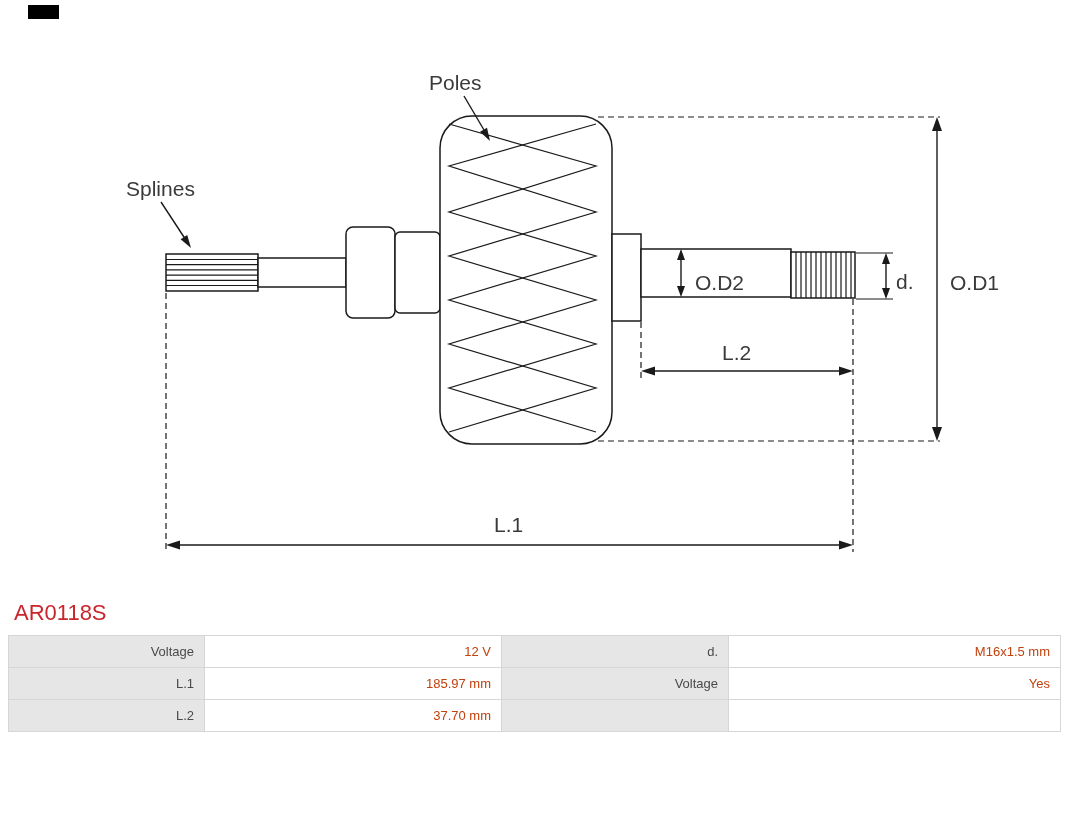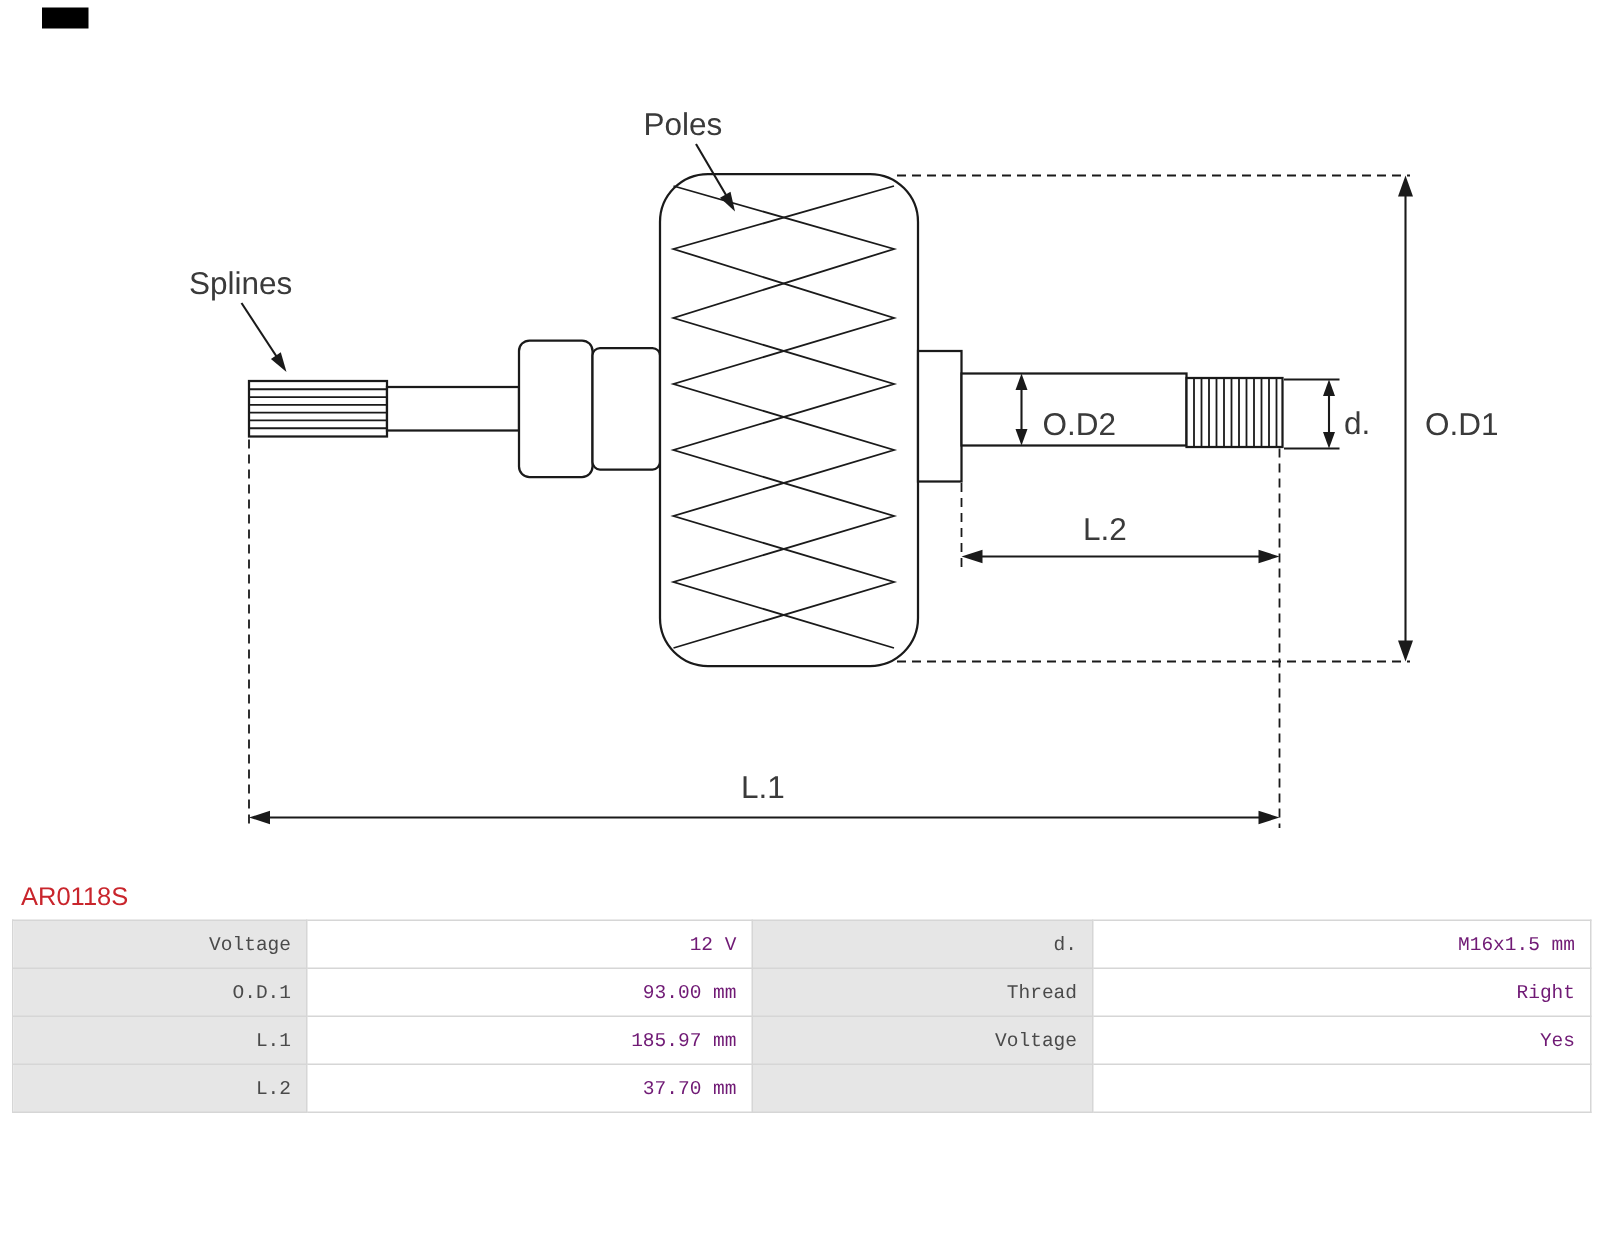--- a/index.html
+++ b/index.html
@@ -18,34 +18,34 @@
   svg .outline { stroke:#1a1a1a; stroke-width:1.5; fill:#ffffff; }
   svg .thin    { stroke:#1a1a1a; stroke-width:1.2; fill:none; }
   svg .dash    { stroke:#1a1a1a; stroke-width:1.2; fill:none; stroke-dasharray:6 4; }
   svg .dim     { stroke:#1a1a1a; stroke-width:1.4; fill:none; }
   svg .ah      { fill:#1a1a1a; stroke:none; }
   svg text {
     font-family:"Liberation Sans", sans-serif;
     font-size:21px; fill:#3a3a3a;
   }
   .part-number {
-    position:absolute; left:14px; top:588px;
-    font-size:17px; color:#c9252c;
+    position:absolute; left:14px; top:600px;
+    font-size:22px; color:#c9252c;
   }
   table.specs {
-    position:absolute; left:8px; top:613px;
-    width:1052px; border-collapse:collapse; table-layout:fixed;font-family:Liberation Mono, monospace;
+    position:absolute; left:8px; top:635px;
+    width:1052px; border-collapse:collapse; table-layout:fixed;
   }
   table.specs td {
     border:1px solid #d6d6d6;
     height:31px;
     padding:0 10px 0 4px;
     font-size:13px;
     text-align:right;
-    color:#701a75;
+    color:#c2410c;
     white-space:nowrap; overflow:hidden;
   }
   table.specs td.lbl { background:#e6e6e6; color:#4a4a4a; }
 </style>
 </head>
 <body>
 
 <div class="logo"></div>
 
 <svg class="drawing" width="1080" height="600" viewBox="0 0 1080 600">
@@ -132,26 +132,20 @@
       <col style="width:332px">
   </colgroup>
   <tbody>
     <tr>
       <td class="lbl">Voltage</td>
       <td>12 V</td>
       <td class="lbl">d.</td>
       <td>M16x1.5 mm</td>
     </tr>
     <tr>
-      <td class="lbl">O.D.1</td>
-      <td>93.00 mm</td>
-      <td class="lbl">Thread</td>
-      <td>Right</td>
-    </tr>
-    <tr>
       <td class="lbl">L.1</td>
       <td>185.97 mm</td>
       <td class="lbl">Voltage</td>
       <td>Yes</td>
     </tr>
     <tr>
       <td class="lbl">L.2</td>
       <td>37.70 mm</td>
       <td class="lbl"></td>
       <td></td>

